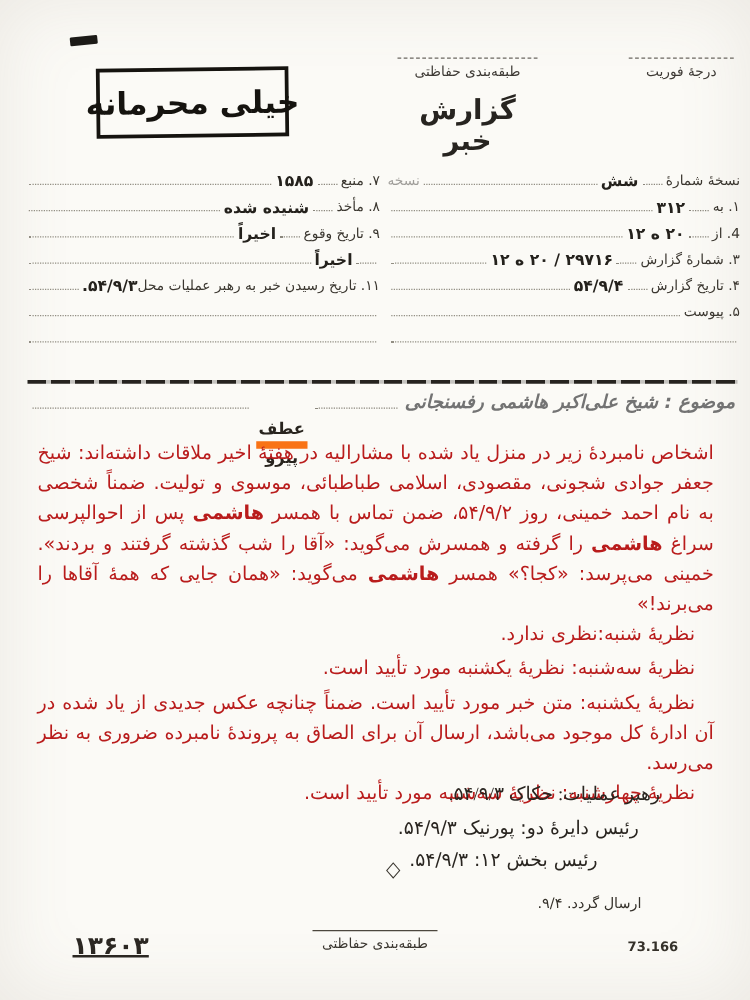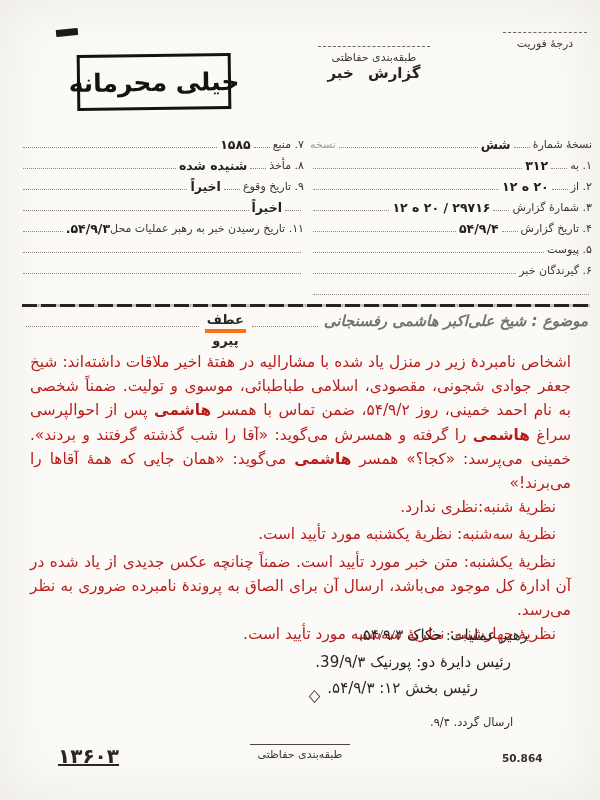--- a/index.html
+++ b/index.html
@@ -9,23 +9,23 @@
     box-shadow:inset 0 0 60px rgba(120,110,90,.12);
     font-family:"DejaVu Sans",sans-serif;
     color:#2e2b28;overflow:hidden;direction:rtl;
   }
   .abs{position:absolute;}
   
   .corner-mark{top:29px;left:56px;width:22px;height:7px;background:#1c1a17;transform:rotate(-6deg);border-radius:1px;}
   
   .hdr{text-align:center;font-size:11px;color:#3c3833;}
   .hdr .dash{border-top:1px dashed #6b6760;margin-bottom:4px;height:0;}
-  .hdr-urgency{top:32px;left:503px;width:84px;}
+  .hdr-urgency{top:46px;left:503px;width:84px;}
   .hdr-center{top:46px;left:318px;width:112px;}
-  .form-title{font-weight:bold;font-size:15px;word-spacing:9px;color:#272420;}
+  .form-title{margin-top:12px;font-weight:bold;font-size:22px;word-spacing:9px;color:#272420;}
   .stamp{
     top:54px;left:77px;width:148px;height:50px;
     border:3px solid #15130f;display:flex;align-items:center;justify-content:center;
     font-size:25px;font-weight:bold;color:#15130f;transform:rotate(-.7deg);
     letter-spacing:0;white-space:nowrap;
   }
   
   .col{top:132px;font-size:11px;}
   .col-right{left:310px;width:282px;}
   .col-left{left:20px;width:284px;}
@@ -38,21 +38,21 @@
   
   .rule-heavy{top:304px;left:22px;width:568px;height:3px;
     background:repeating-linear-gradient(90deg,#26231f 0 15px,rgba(38,35,31,.25) 15px 19px);}
   
   .subject{top:312px;left:26px;width:562px;display:flex;direction:rtl;align-items:flex-start;font-size:15px;}
   .subject .subj-text{font-weight:bold;white-space:nowrap;color:#737373;font-style:italic;}
   .subject .s-leader{border-bottom:1px dotted #8a867c;margin-top:14px;}
   .subject .s-leader.short{width:66px;flex:none;margin-left:6px;margin-right:6px;}
   .subject .s-leader.long{flex:1;margin-right:6px;}
   .atf-stack{display:flex;flex-direction:column;align-items:center;font-size:13px;font-weight:bold;line-height:16px;color:#28241e;}
-  .atf-stack .atf{border-bottom:4px solid #f97316;padding:0 2px 1px;}
+  .atf-stack .atf{border-bottom:6px solid #f97316;padding:0 2px 1px;margin-top:24px;}
   
   .body{top:350px;left:30px;width:541px;font-size:15.3px;line-height:24.2px;text-align:justify;color:#b91c1c;}
   .body p{margin:0;}
   .body p.op{text-indent:15px;}
   .body p.gap{margin-top:3px;}
   
   .sig{font-size:15px;white-space:nowrap;color:#292520;display:flex;direction:rtl;align-items:center;}
   .sig1{top:626px;right:72px;font-family:Liberation Serif, serif;}
   .sig2{top:653px;right:89px;}
   .sig3{top:679px;right:122px;}
@@ -93,43 +93,39 @@
       <span class="leader"></span>
       <span class="suffix">نسخه</span>
     </div>
     <div class="row">
       <span class="lbl">۱. به</span>
       <span class="dots"></span>
       <span class="val">۳۱۲</span>
       <span class="leader"></span>
     </div>
     <div class="row">
-      <span class="lbl">۲. از</span>
+      <span class="lbl">4. از</span>
       <span class="dots"></span>
       <span class="val">۲۰ ه ۱۲</span>
       <span class="leader"></span>
     </div>
     <div class="row">
       <span class="lbl">۳. شمارهٔ گزارش</span>
       <span class="dots"></span>
       <span class="val">۲۹۷۱۶ / ۲۰ ه ۱۲</span>
       <span class="leader"></span>
     </div>
     <div class="row">
       <span class="lbl">۴. تاریخ گزارش</span>
       <span class="dots"></span>
       <span class="val">۵۴/۹/۴</span>
       <span class="leader"></span>
     </div>
     <div class="row">
       <span class="lbl">۵. پیوست</span>
-      <span class="leader"></span>
-    </div>
-    <div class="row">
-      <span class="lbl">۶. گیرندگان خبر</span>
       <span class="leader"></span>
     </div>
     <div class="row">
       <span class="leader"></span>
     </div>
   </div>
 
   <div class="abs col col-left">
     <div class="row">
       <span class="lbl">۷. منبع</span>
@@ -184,29 +180,29 @@
     <p class="op">نظریهٔ شنبه:نظری ندارد.</p>
     <p class="op gap">نظریهٔ سه‌شنبه: نظریهٔ یکشنبه مورد تأیید است.</p>
     <p class="op gap">نظریهٔ یکشنبه: متن خبر مورد تأیید است. ضمناً چنانچه عکس جدیدی از یاد شده در آن ادارهٔ کل موجود می‌باشد، ارسال آن برای الصاق به پروندهٔ نامبرده ضروری به نظر می‌رسد.</p>
     <p class="op">نظریهٔ چهارشنبه: نظریهٔ سه‌شنبه مورد تأیید است.</p>
   </div>
 
   <div class="abs sig sig1">
     <span>رهبر عملیات: حکاک ۵۴/۹/۳.</span>
   </div>
   <div class="abs sig sig2">
-    <span>رئیس دایرهٔ دو: پورنیک 39/۹/۳.</span>
+    <span>رئیس دایرهٔ دو: پورنیک ۵۴/۹/۳.</span>
   </div>
   <div class="abs sig sig3">
     <span>رئیس بخش ۱۲: ۵۴/۹/۳.</span>
     <span class="diamond">◇</span>
   </div>
 
   <div class="abs note">ارسال گردد. ۹/۴.</div>
 
   <div class="abs footer-page-no">۱۳۶۰۳</div>
   <div class="abs footer-class">
     <div class="overline"></div>
     <div>طبقه‌بندی حفاظتی</div>
   </div>
-  <div class="abs footer-archive">50.864</div>
+  <div class="abs footer-archive">73.166</div>
 
 </div>
 
 </body></html>

